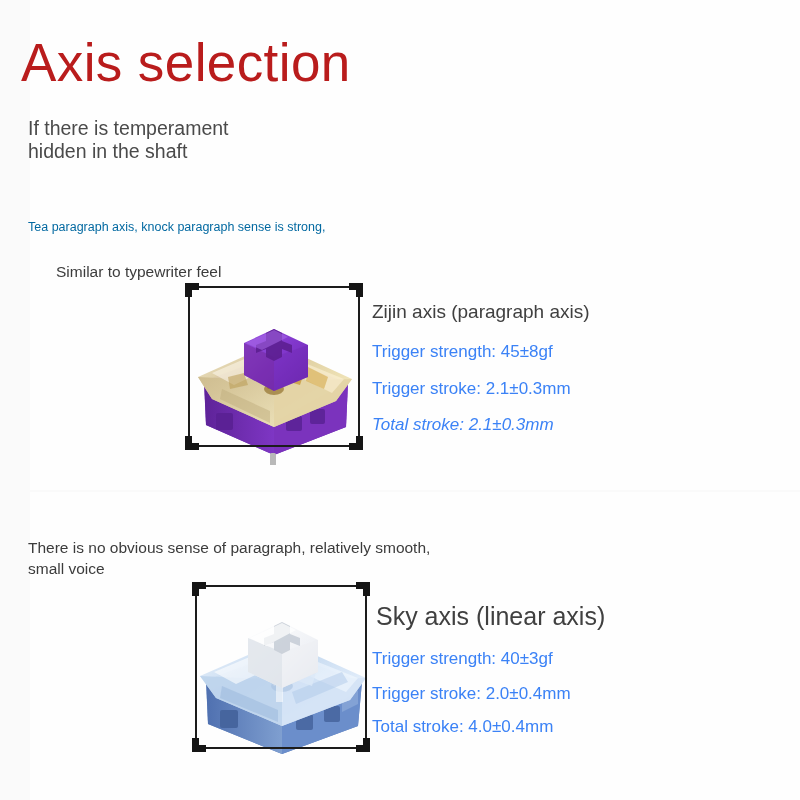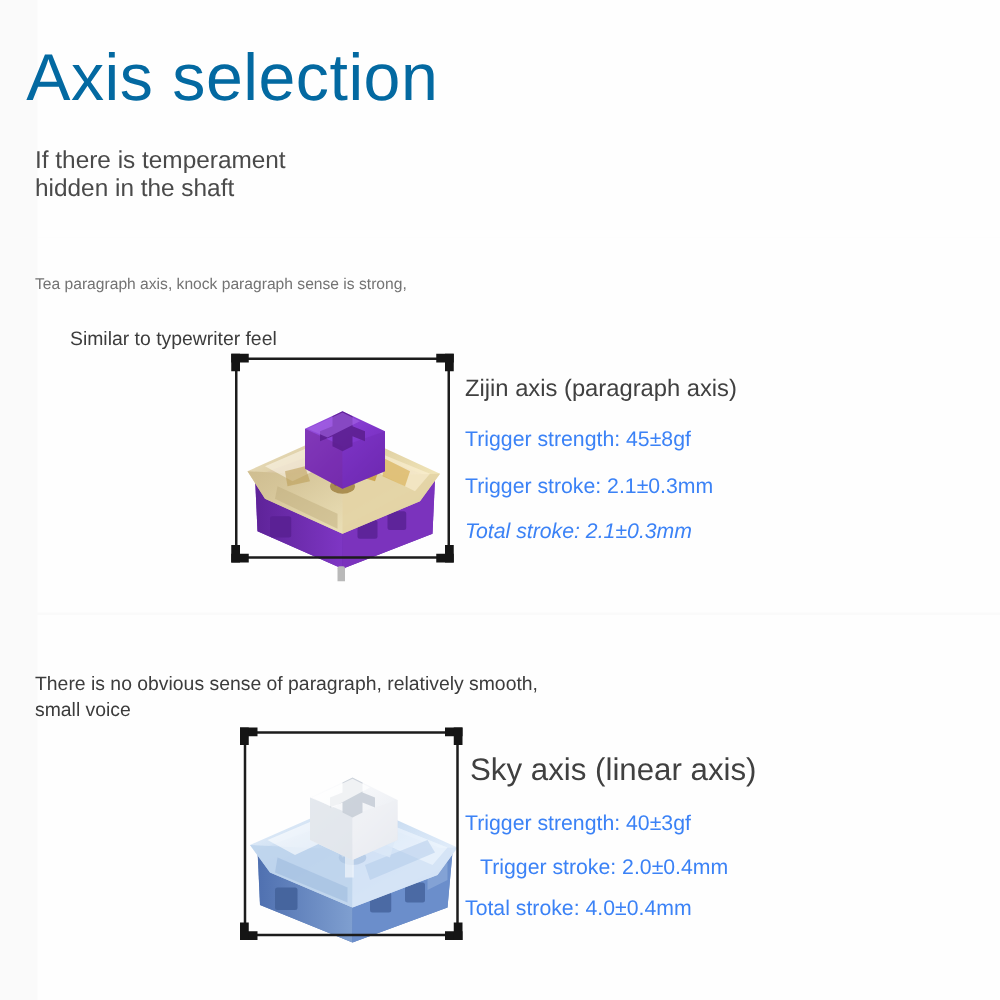--- a/index.html
+++ b/index.html
@@ -19,33 +19,33 @@
   .panel{position:absolute;background:#fefefe;}
   #panel-top   {left:30px;  top:0px;   width:770px; height:190px;}
   #panel-sec1  {left:30px;  top:190px; width:770px; height:300px;}
   #panel-sec2  {left:30px;  top:492px; width:770px; height:308px;}
 
   
   #page-title{
     position:absolute;left:21px;top:33px;
     font-size:53px;line-height:60px;
     font-weight:400;letter-spacing:.4px;
-    color:#0369a1;white-space:nowrap;
+    color:#b91c1c;white-space:nowrap;
   }
   #page-subtitle{
     position:absolute;left:28px;top:117px;
     font-size:19.5px;line-height:23px;
     color:#4a4a4a;white-space:pre-line;
   }
 
   
   .desc-small{
     position:absolute;
     font-size:12.5px;line-height:17px;
-    color:#737373;white-space:pre-line;
+    color:#0369a1;white-space:pre-line;
   }
   .desc-large{
     position:absolute;
     font-size:15.5px;line-height:21px;
     color:#3c3c3c;white-space:pre-line;
   }
   #sec1-desc-small{left:28px;top:219px;}
   #sec1-desc-large{left:28px;top:261px;margin-left:28px;}
   #sec2-desc-small{left:31px;top:514px;}
   #sec2-desc-large{left:28px;top:537px;}
@@ -90,21 +90,21 @@
     font-size:17px;line-height:22px;
     color:#3b82f6;white-space:nowrap;
   }
   #spec1-title{left:372px;top:300px;font-size:19px;line-height:24px;}
   #spec1-l0{left:372px;top:341px;}
   #spec1-l1{left:372px;top:378px;}
   #spec1-l2{left:372px;top:414px;font-style:italic;}
 
   #spec2-title{left:376px;top:601px;font-size:25px;line-height:30px;}
   #spec2-l0{left:372px;top:648px;}
-  #spec2-l1{left:372px;top:683px;margin-left:12px;}
+  #spec2-l1{left:372px;top:683px;}
   #spec2-l2{left:372px;top:716px;}
 </style>
 </head>
 <body>
 
 <div class="page">
 
   <div class="panel" id="panel-top"></div>
   <div class="panel" id="panel-sec1"></div>
   <div class="panel" id="panel-sec2"></div>

